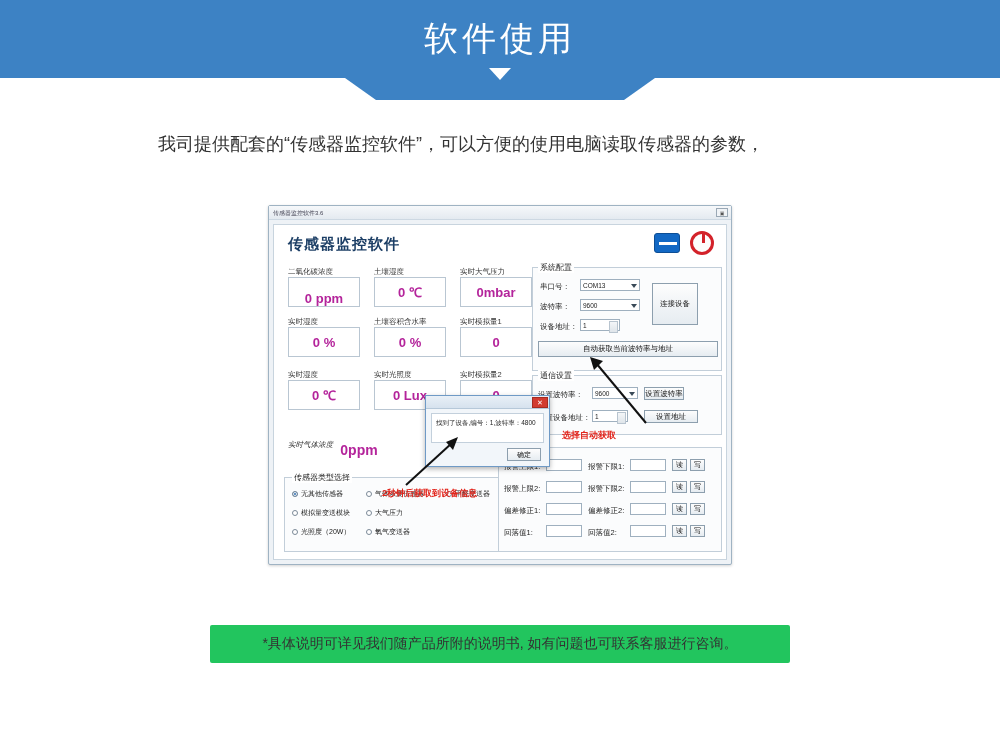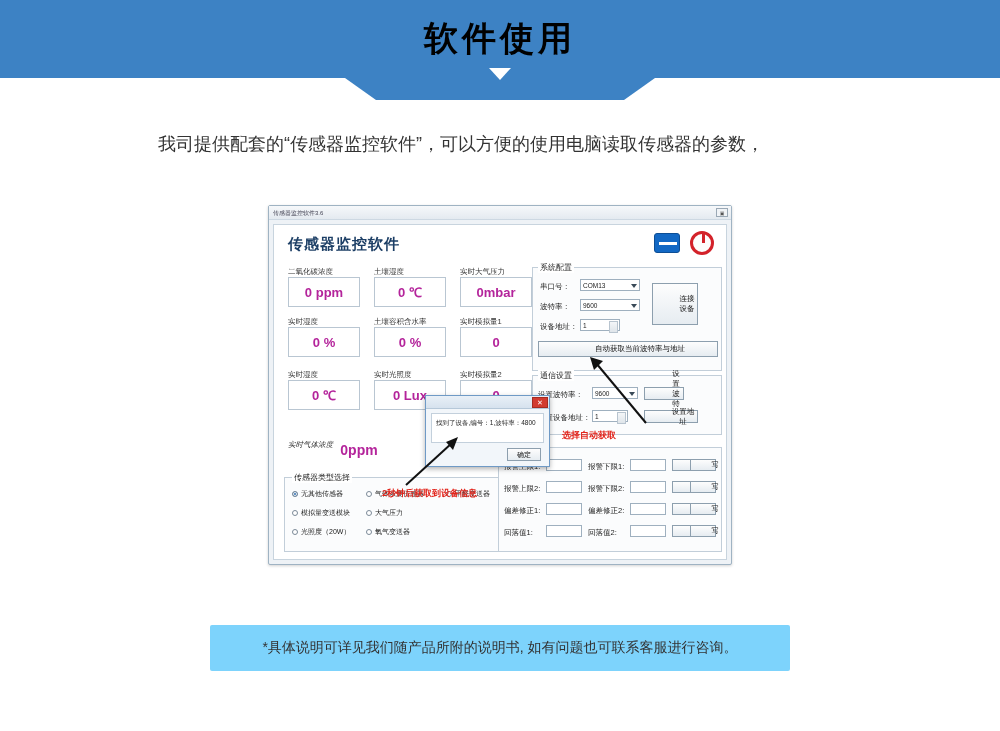--- a/index.html
+++ b/index.html
@@ -13,21 +13,21 @@
   }
 
   
   .banner {
     position:absolute; left:0; top:0; width:1000px; height:78px;
     background:#3d82c4;
   }
   .banner-title {
     position:absolute; left:0; top:0; width:1000px; height:78px;
     display:flex; align-items:center; justify-content:center;
-    color:#000000; font-size:34px; font-weight:bold; letter-spacing:4px;
+    color:#ffffff; font-size:34px; font-weight:normal; letter-spacing:4px;
   }
   .banner-tab {
     position:absolute; left:345px; top:78px; width:310px; height:22px;
     background:#3d82c4;
     clip-path: polygon(0 0, 100% 0, 90% 100%, 10% 100%);
   }
   .banner-arrow {
     position:absolute; left:489px; top:68px; width:22px; height:12px;
     background:#ffffff;
     clip-path: polygon(0 0, 100% 0, 50% 100%);
@@ -125,24 +125,23 @@
     position:absolute; height:12px; border:1px solid #9fb0bf; background:#ffffff;
     font-size:6.5px; color:#222; padding:0 9px 0 2px; line-height:11px;
   }
   .spin:after {
     content:""; position:absolute; right:1px; top:1px; width:7px; height:10px;
     background:linear-gradient(#f4f6f8,#dfe5ea); border:1px solid #b8c4cf;
   }
   .btn {
     position:absolute; border:1px solid #8d9fae;
     background:linear-gradient(#fdfdfd,#e6ecf1);
-    font-size:7.5px; color:#111; text-align:center;
+    font-size:7.5px; color:#111; 
     display:flex; align-items:center; justify-content:center;
     cursor:pointer;
-    padding-left:24px;
   }
   .btn-sm { height:12px; width:15px; font-size:7px; }
 
   
   .radio-row { position:absolute; font-size:7px; color:#222; }
   .radio-dot {
     display:inline-block; width:6px; height:6px; border:1px solid #7b8a98;
     border-radius:50%; margin-right:3px; vertical-align:-1px; background:#fff;
   }
   .radio-dot.on { background:#2f6fb2; box-shadow:inset 0 0 0 1px #fff; }
@@ -176,22 +175,22 @@
 
   
   .annot {
     position:absolute; color:#e2231a; font-size:11px; font-weight:bold;
     white-space:nowrap;
   }
   .arrow-svg { position:absolute; }
 
   
   .footnote {
-    position:absolute; left:210px; top:625px; width:580px; height:46px;
-    background:#7dd3fc; border-radius:2px;
+    position:absolute; left:210px; top:625px; width:580px; height:38px;
+    background:#22c55e; border-radius:2px;
     display:flex; align-items:center; justify-content:center;
     font-size:14px; color:#333;
   }
 </style>
 </head>
 <body>
 
 <div class="banner">
   <div class="banner-title">软件使用</div>
 </div>
@@ -209,21 +208,21 @@
     <span class="tb-btn">▣</span>
   </div>
 
   <div class="app-body">
 
     <div class="app-heading">传感器监控软件</div>
     <div class="icon-blue"></div>
     <div class="icon-red"></div>
 
     <div class="card-label" style="left:14px; top:42px;">二氧化碳浓度</div>
-    <div class="card" style="left:14px; top:52px;">
+    <div class="card" style="left:14px; top:52px;align-items:flex-end;">
       <span class="val">0 ppm</span>
     </div>
 
     <div class="card-label" style="left:100px; top:42px;">土壤湿度</div>
     <div class="card" style="left:100px; top:52px;">
       <span class="val">0 ℃</span>
     </div>
 
     <div class="card-label" style="left:186px; top:42px;">实时大气压力</div>
     <div class="card" style="left:186px; top:52px;">

